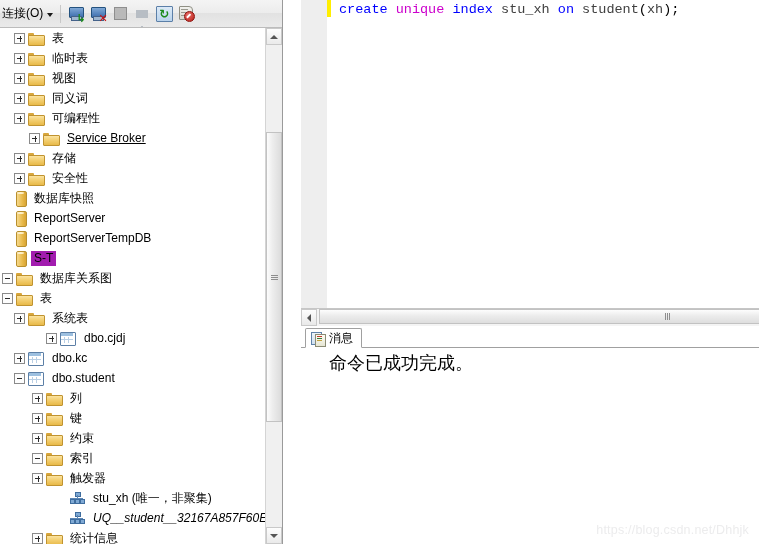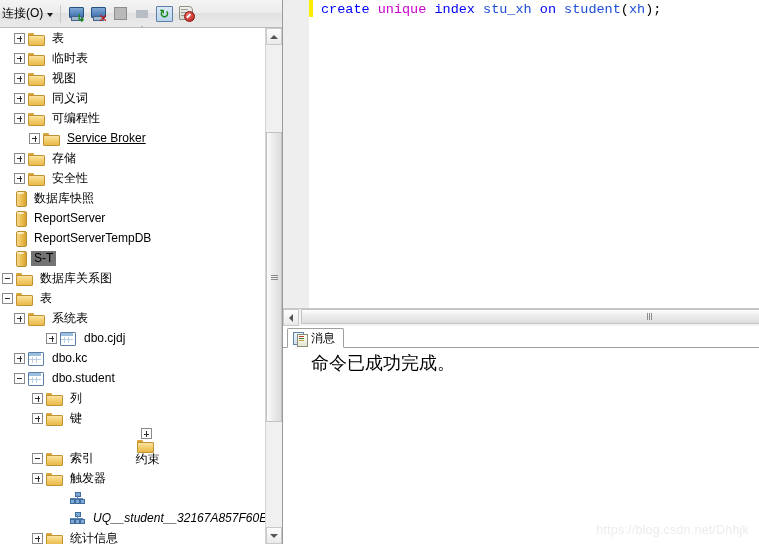--- a/index.html
+++ b/index.html
@@ -3,21 +3,21 @@
 <meta charset="utf-8">
 <style>
   html,body{margin:0;padding:0;}
   body{
     width:759px;height:544px;overflow:hidden;
     background:#ffffff;
     font-family:"Liberation Sans","DejaVu Sans",sans-serif;
     font-size:12px;color:#000;
     position:relative;
   }
-  .app{position:absolute;inset:0;display:flex;}
+  .app{position:absolute;inset:0;display:flex;gap:18px;}
 
   
   .explorer{
     width:283px;height:544px;position:relative;
     background:#ffffff;box-sizing:border-box;
     display:flex;flex-direction:column;
     border-right:1px solid #9a9a9a;
   }
   .oe-toolbar{
     height:28px;min-height:28px;
@@ -91,21 +91,21 @@
   }
 
   
   .tree-wrap{flex:1;position:relative;overflow:hidden;background:#fff;}
   .tree{position:absolute;left:0;top:0;width:263px;}
   .node{
     height:20px;display:flex;align-items:center;white-space:nowrap;
     cursor:default;font-size:12px;color:#000;
   }
   .node .lbl{padding:0 3px;line-height:15px;}
-  .node.sel .lbl{background:#737373;}
+  .node.sel .lbl{background:#a21caf;}
   .exp{
     width:11px;height:11px;margin-right:3px;box-sizing:border-box;
     border:1px solid #8a8a8a;background:#fdfdfd;
     position:relative;flex:none;
   }
   .exp::before{
     content:"";position:absolute;left:2px;top:4.5px;width:5px;height:1px;background:#2b2b2b;
   }
   .exp.plus::after{
     content:"";position:absolute;left:4.5px;top:2px;width:1px;height:6px;background:#2b2b2b;
@@ -210,21 +210,21 @@
   }
   .gutter{width:26px;background:#eeeeee;flex:none;}
   .modbar{width:4px;background:#ffee00;flex:none;height:17px;}
   .code{
     flex:1;padding:1px 0 0 8px;
     font-family:"Liberation Mono","DejaVu Sans Mono",monospace;
     font-size:13.5px;line-height:17px;white-space:pre;
   }
   .k{color:#0000ff;}
   .kw2{color:#cc00cc;}
-  .id{color:#1d4ed8;}
+  .id{color:#404040;}
   .p{color:#000000;}
 
   .hsb{
     height:17px;min-height:17px;background:#f0f0f0;
     border-top:1px solid #c6c6c6;display:flex;align-items:stretch;position:relative;
   }
   .hsb-l,.hsb-r{
     width:16px;background:linear-gradient(to bottom,#fdfdfd,#e9e9e9);
     border:1px solid #c9c9c9;box-sizing:border-box;
     display:flex;align-items:center;justify-content:center;flex:none;
@@ -427,21 +427,21 @@
           <div class="node" style="padding-left: 32px;">
             <span class="exp plus"></span>
             <span class="fldr"></span>
             <span class="lbl">列</span>
           </div>
           <div class="node" style="padding-left: 32px;">
             <span class="exp plus"></span>
             <span class="fldr"></span>
             <span class="lbl">键</span>
           </div>
-          <div class="node" style="padding-left: 32px; flex-direction: column;">
+          <div class="node" style="padding-left: 32px;">
             <span class="exp plus"></span>
             <span class="fldr"></span>
             <span class="lbl">约束</span>
           </div>
           <div class="node" style="padding-left: 32px;">
             <span class="exp minus"></span>
             <span class="fldr"></span>
             <span class="lbl">索引</span>
           </div>
           <div class="node" style="padding-left: 32px;">
@@ -451,20 +451,21 @@
           </div>
           <div class="node" style="padding-left: 56px;">
             <span class="exp none"></span>
             <span class="idxic">
               <i>
                 <b></b>
                 <b></b>
                 <b></b>
               </i>
             </span>
+            <span class="lbl">stu_xh (唯一，非聚集)</span>
           </div>
           <div class="node" style="padding-left: 56px; font-style: italic;">
             <span class="exp none"></span>
             <span class="idxic">
               <i>
                 <b></b>
                 <b></b>
                 <b></b>
               </i>
             </span>

